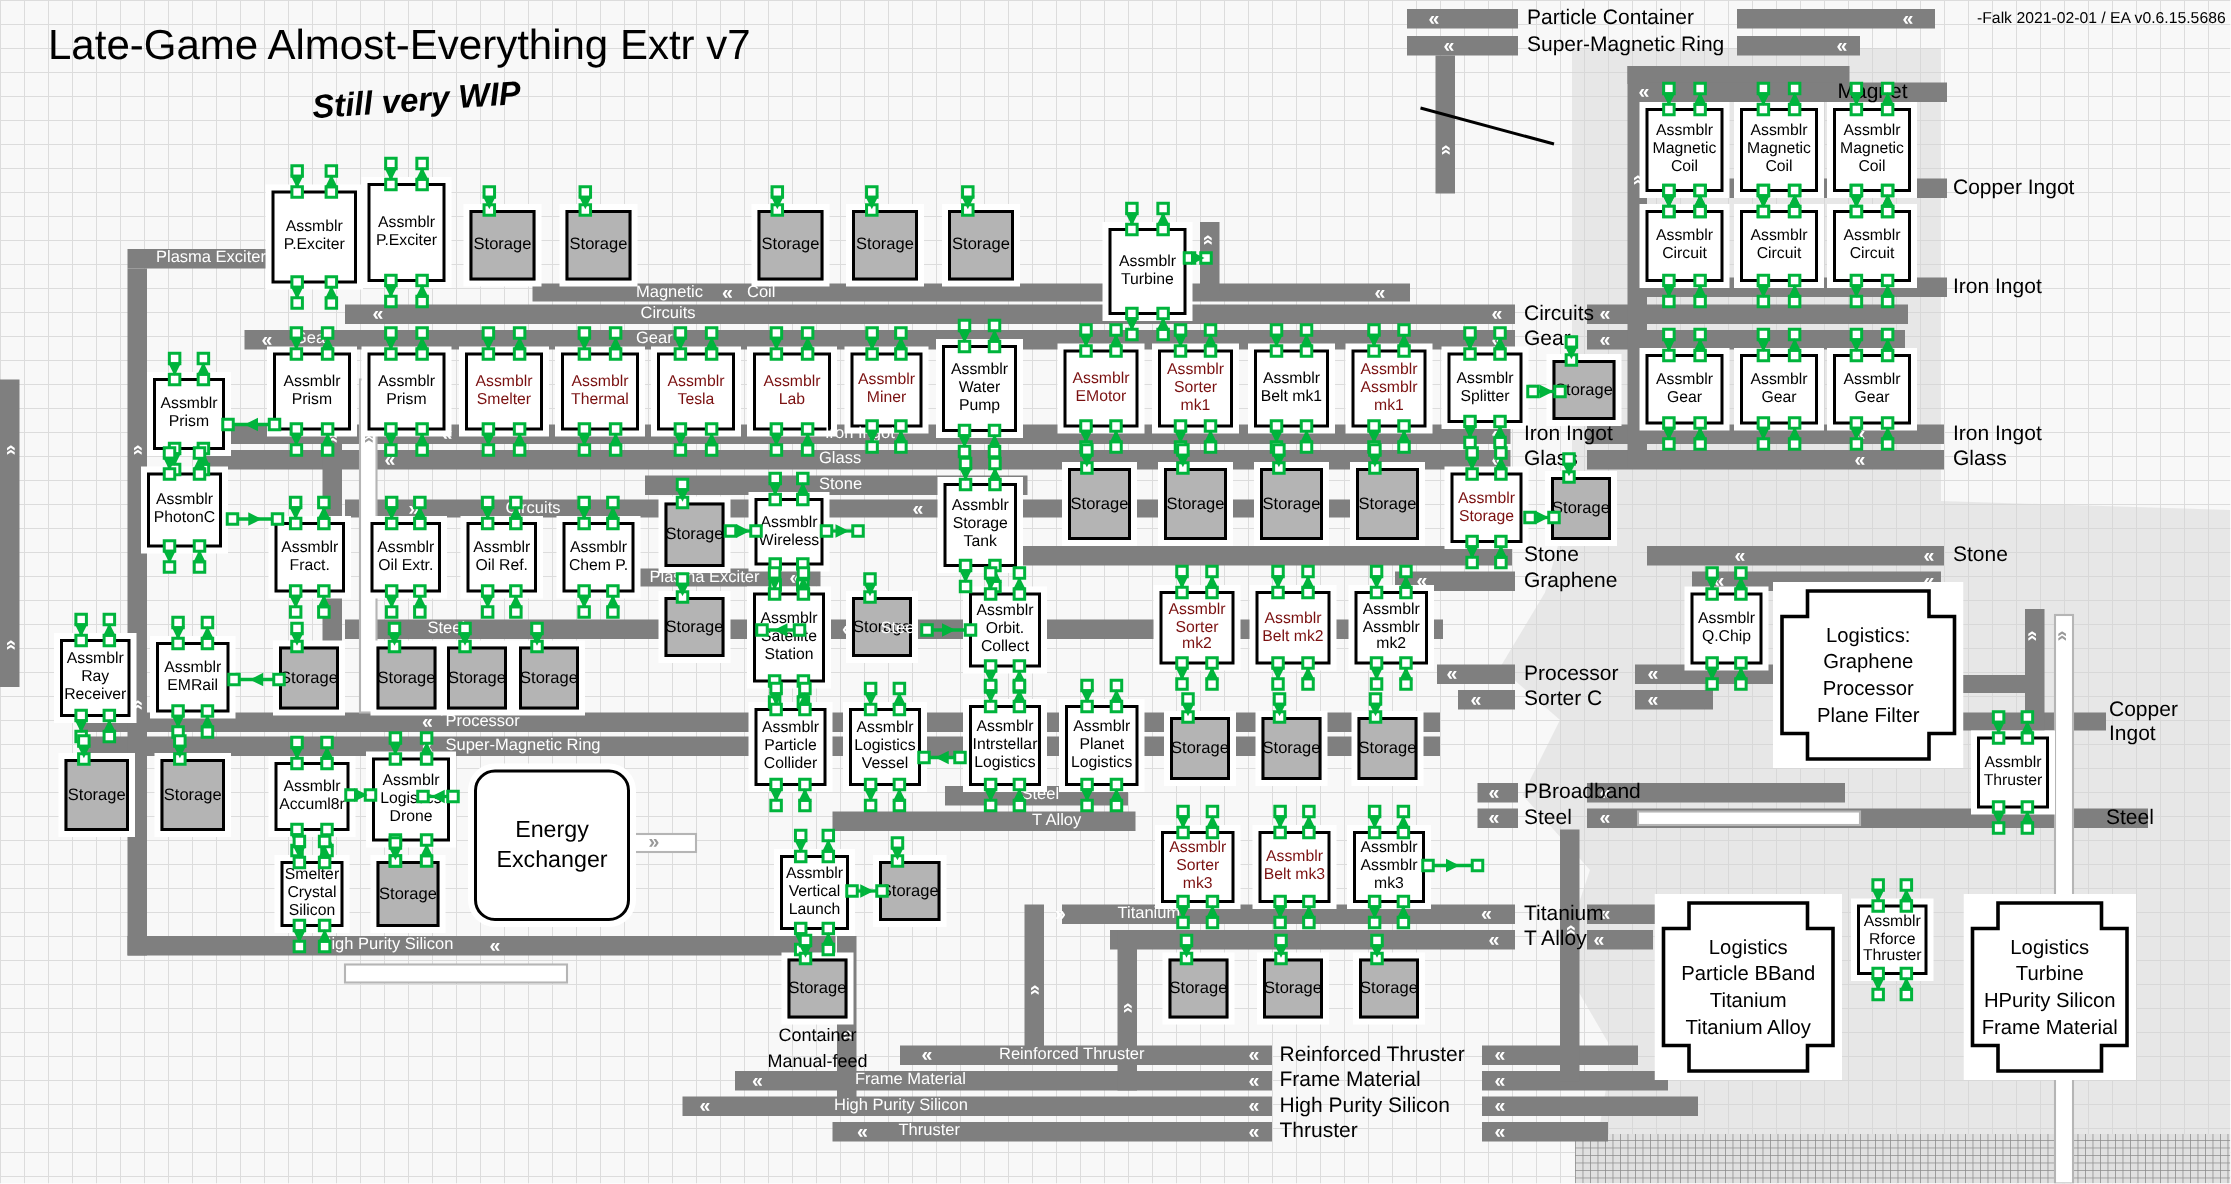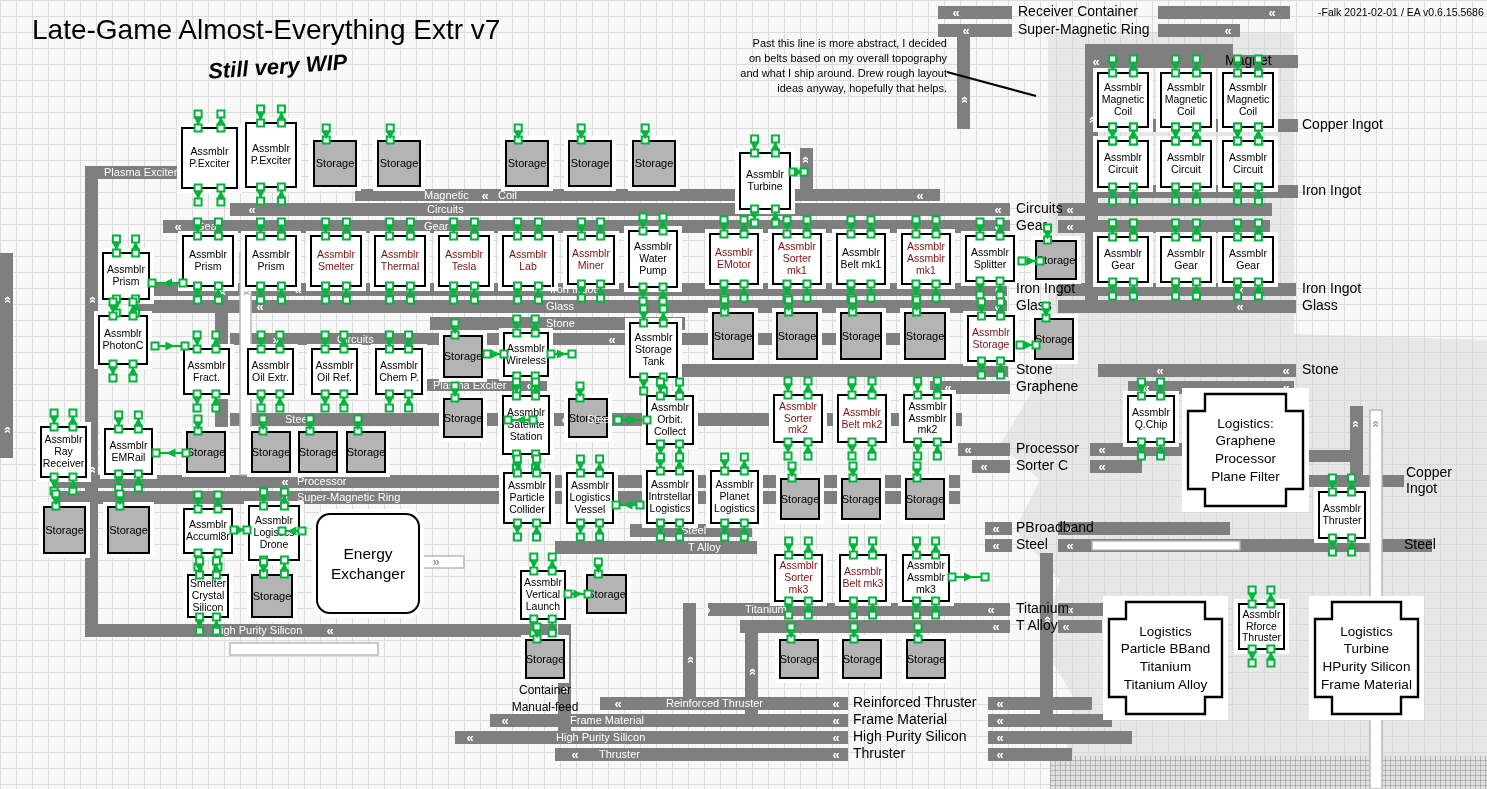--- a/index.html
+++ b/index.html
@@ -381,24 +381,20 @@
 Turbine
 HPurity Silicon
 Frame Material</div></div>
       <div class="box assembler" style="left: 1318px; top: 491px; width: 44px; height: 44px;"><span>Assmblr
 Thruster</span></div>
     </div>
   <div id="label-layer">
     <div id="page-title">Late-Game Almost-Everything Extr v7</div>
     <div id="page-subtitle">Still very WIP</div>
     <div id="credit">-Falk 2021-02-01 / EA v0.6.15.5686</div>
-    <div id="topology-note" class="note">Past this line is more abstract, I decided
-on belts based on my overall topography
-and what I ship around. Drew rough layout
-ideas anyway, hopefully that helps.</div>
     <div id="graviton-caption" class="note">Container
 Manual-feed</div>
   <div class="lbl on-belt" style="left: 104px; top: 172px;">Plasma Exciter</div>
       <div class="lbl on-belt" style="left: 196px; top: 226px;">Gear</div>
       <div class="lbl on-belt" style="left: 424px; top: 195px;">Magnetic</div>
       <div class="lbl on-belt" style="left: 498px; top: 195px;">Coil</div>
       <div class="lbl on-belt" style="left: 427px; top: 209px;">Circuits</div>
       <div class="lbl on-belt" style="left: 424px; top: 226px;">Gear</div>
       <div class="lbl on-belt" style="left: 550px; top: 289px;">Iron Ingot</div>
       <div class="lbl on-belt" style="left: 546px; top: 306px;">Glass</div>
@@ -410,21 +406,21 @@
       <div class="lbl on-belt" style="left: 297px; top: 481px;">Processor</div>
       <div class="lbl on-belt" style="left: 297px; top: 497px;">Super-Magnetic Ring</div>
       <div class="lbl on-belt" style="left: 213px; top: 630px;">High Purity Silicon</div>
       <div class="lbl on-belt" style="left: 681px; top: 530px;">Steel</div>
       <div class="lbl on-belt" style="left: 688px; top: 547px;">T Alloy</div>
       <div class="lbl on-belt" style="left: 745px; top: 609px;">Titanium</div>
       <div class="lbl on-belt" style="left: 666px; top: 703px;">Reinforced Thruster</div>
       <div class="lbl on-belt" style="left: 570px; top: 720px;">Frame Material</div>
       <div class="lbl on-belt" style="left: 556px; top: 737px;">High Purity Silicon</div>
       <div class="lbl on-belt" style="left: 599px; top: 754px;">Thruster</div>
-      <div class="lbl map" style="left: 1018px; top: 12px;">Receiver Container</div>
+      <div class="lbl map" style="left: 1018px; top: 12px;">Particle Container</div>
       <div class="lbl map" style="left: 1018px; top: 30px;">Super-Magnetic Ring</div>
       <div class="lbl map" style="left: 1225px; top: 61px;">Magnet</div>
       <div class="lbl map" style="left: 1302px; top: 125px;">Copper Ingot</div>
       <div class="lbl map" style="left: 1302px; top: 191px;">Iron Ingot</div>
       <div class="lbl map" style="left: 1016px; top: 209px;">Circuits</div>
       <div class="lbl map" style="left: 1016px; top: 226px;">Gear</div>
       <div class="lbl map" style="left: 1016px; top: 289px;">Iron Ingot</div>
       <div class="lbl map" style="left: 1016px; top: 306px;">Glass</div>
       <div class="lbl map" style="left: 1302px; top: 289px;">Iron Ingot</div>
       <div class="lbl map" style="left: 1302px; top: 306px;">Glass</div>

